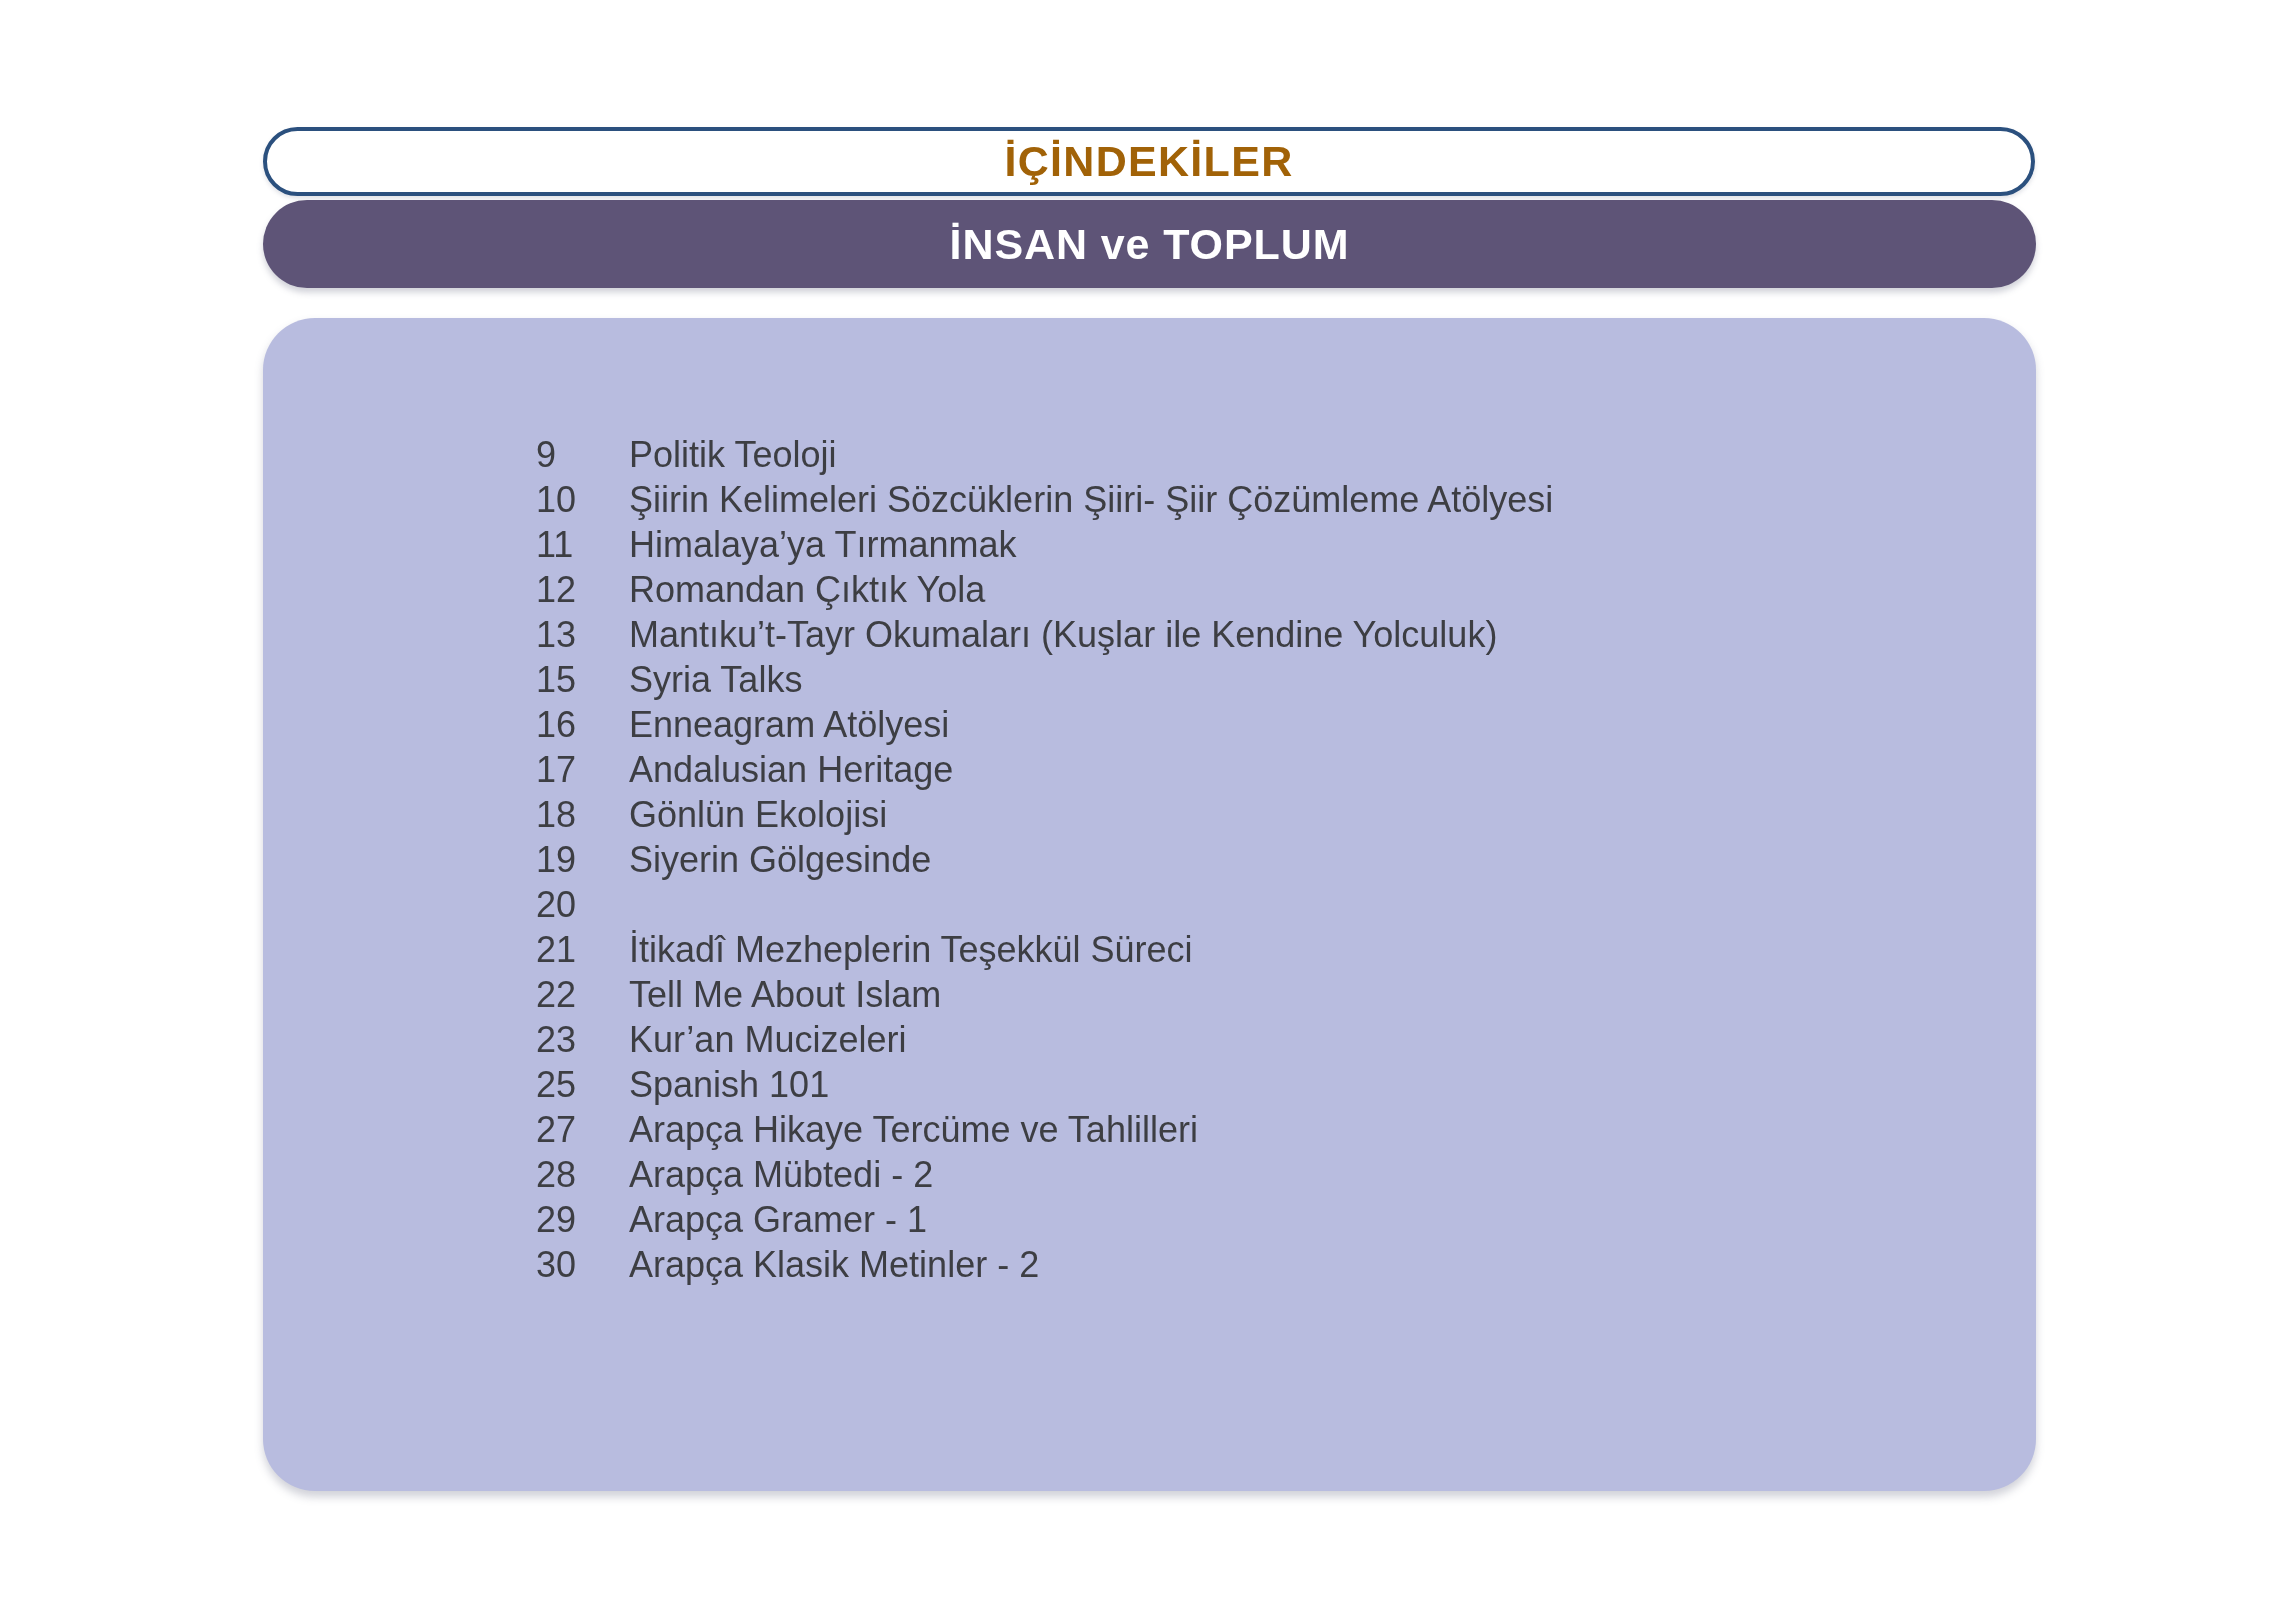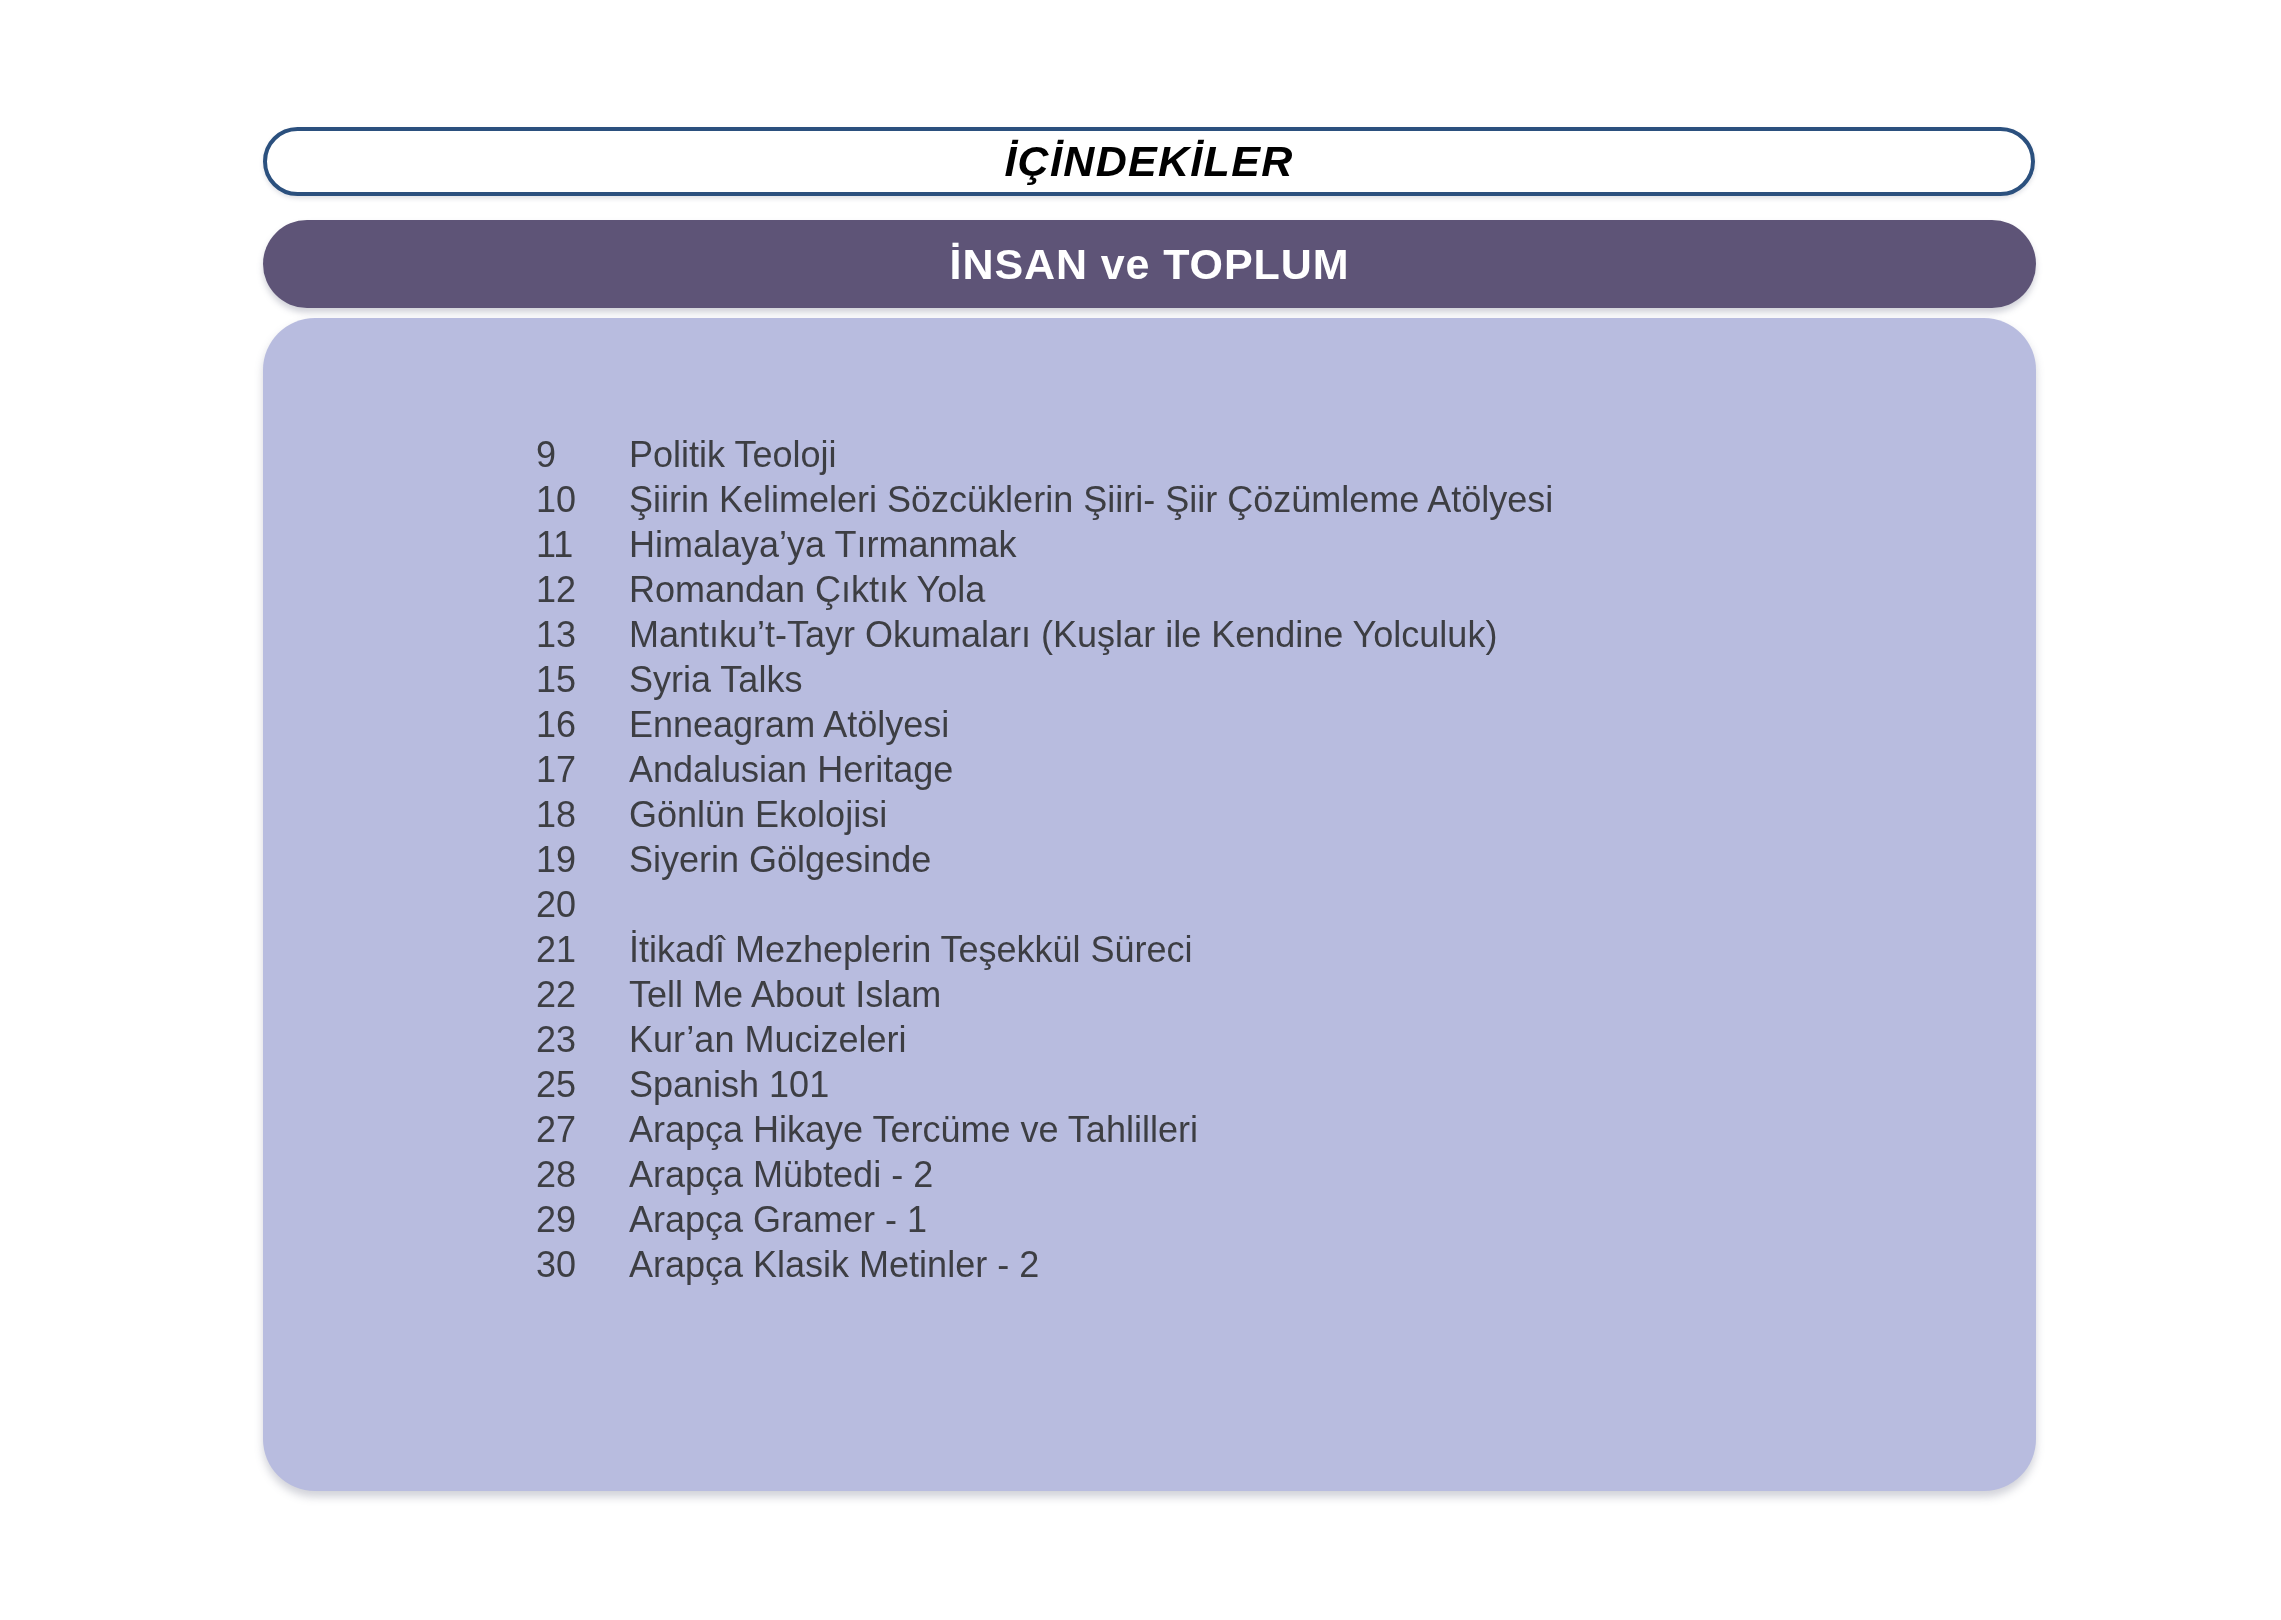--- a/index.html
+++ b/index.html
@@ -27,31 +27,30 @@
     border: 4.5px solid #2b507e;
     border-radius: 39px;
     display: flex;
     align-items: center;
     justify-content: center;
     box-shadow: 0 2.7px 4.5px rgba(90, 95, 120, 0.18);
   }
   .title-pill .title-text {
     font-size: 43px;
     font-weight: 700;
-    font-style: italic;
     letter-spacing: 1.3px;
-    color: #000000;
+    color: #a16207;
     white-space: nowrap;
   }
 
   
   .section-banner {
     position: absolute;
     left: 263px;
-    top: 220px;
+    top: 200px;
     width: 1773px;
     height: 88px;
     background: #5e5477;
     border-radius: 45px;
     display: flex;
     align-items: center;
     justify-content: center;
     box-shadow: 0 4.5px 6.2px rgba(90, 95, 120, 0.28);
   }
   .section-banner .section-text {

